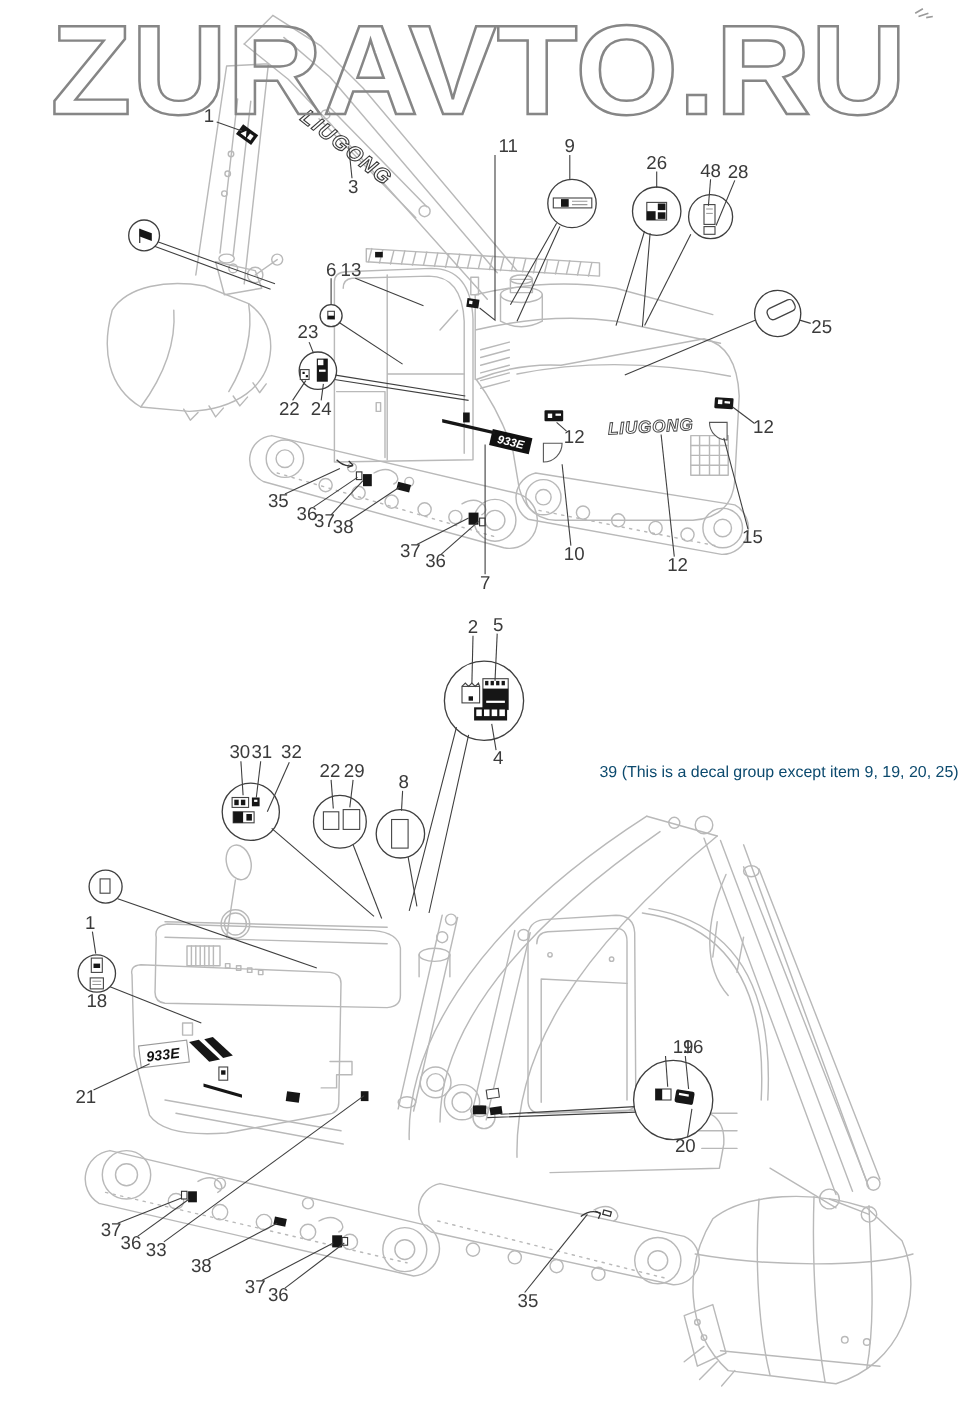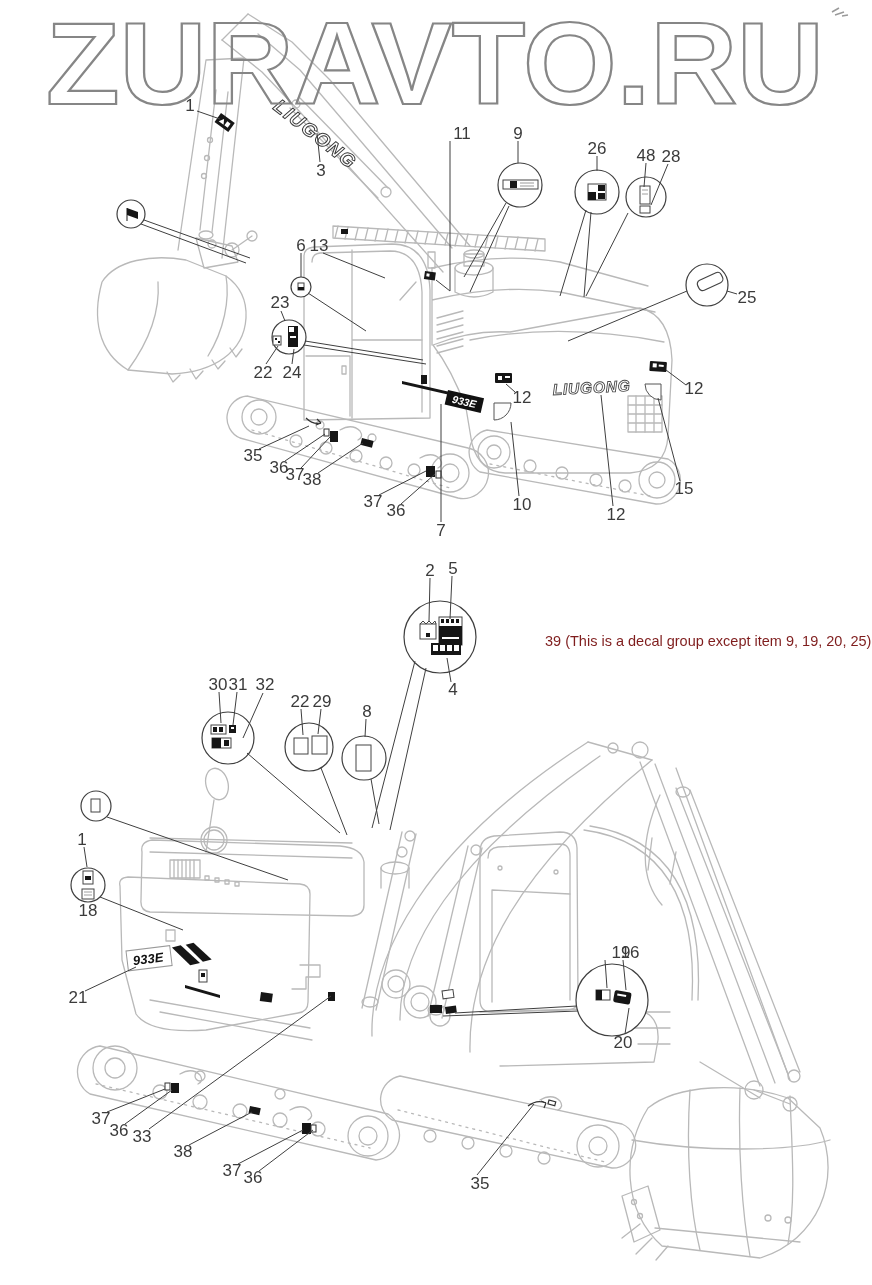--- a/index.html
+++ b/index.html
@@ -1,21 +1,21 @@
 <!DOCTYPE html>
 <html><head>
 <meta charset="utf-8">
 <style>
   html,body{margin:0;padding:0;background:#fff;}
   #page{position:relative;width:872px;height:1285px;background:#fff;overflow:hidden;
         font-family:"Liberation Sans",sans-serif;}
   #art,#wm{position:absolute;left:0;top:0;}
   .lb{position:absolute;transform:translate(-50%,-50%);font-size:17px;color:#3b3b3b;
       white-space:nowrap;line-height:1;}
-  .note{position:absolute;left:545px;top:633px;font-size:14.5px;color:#7f1d1d;white-space:nowrap;}
+  .note{position:absolute;left:545px;top:694px;font-size:14.5px;color:#0c4a6e;white-space:nowrap;}
   svg text{font-family:"Liberation Sans",sans-serif;}
 </style>
 </head>
 <body>
 
 <div id="page">
 
 <svg id="art" width="872" height="1285" viewBox="0 0 872 1285">
 
   <g stroke="#b9b9b9" fill="none" stroke-width="1.3" stroke-linejoin="round" stroke-linecap="round">

